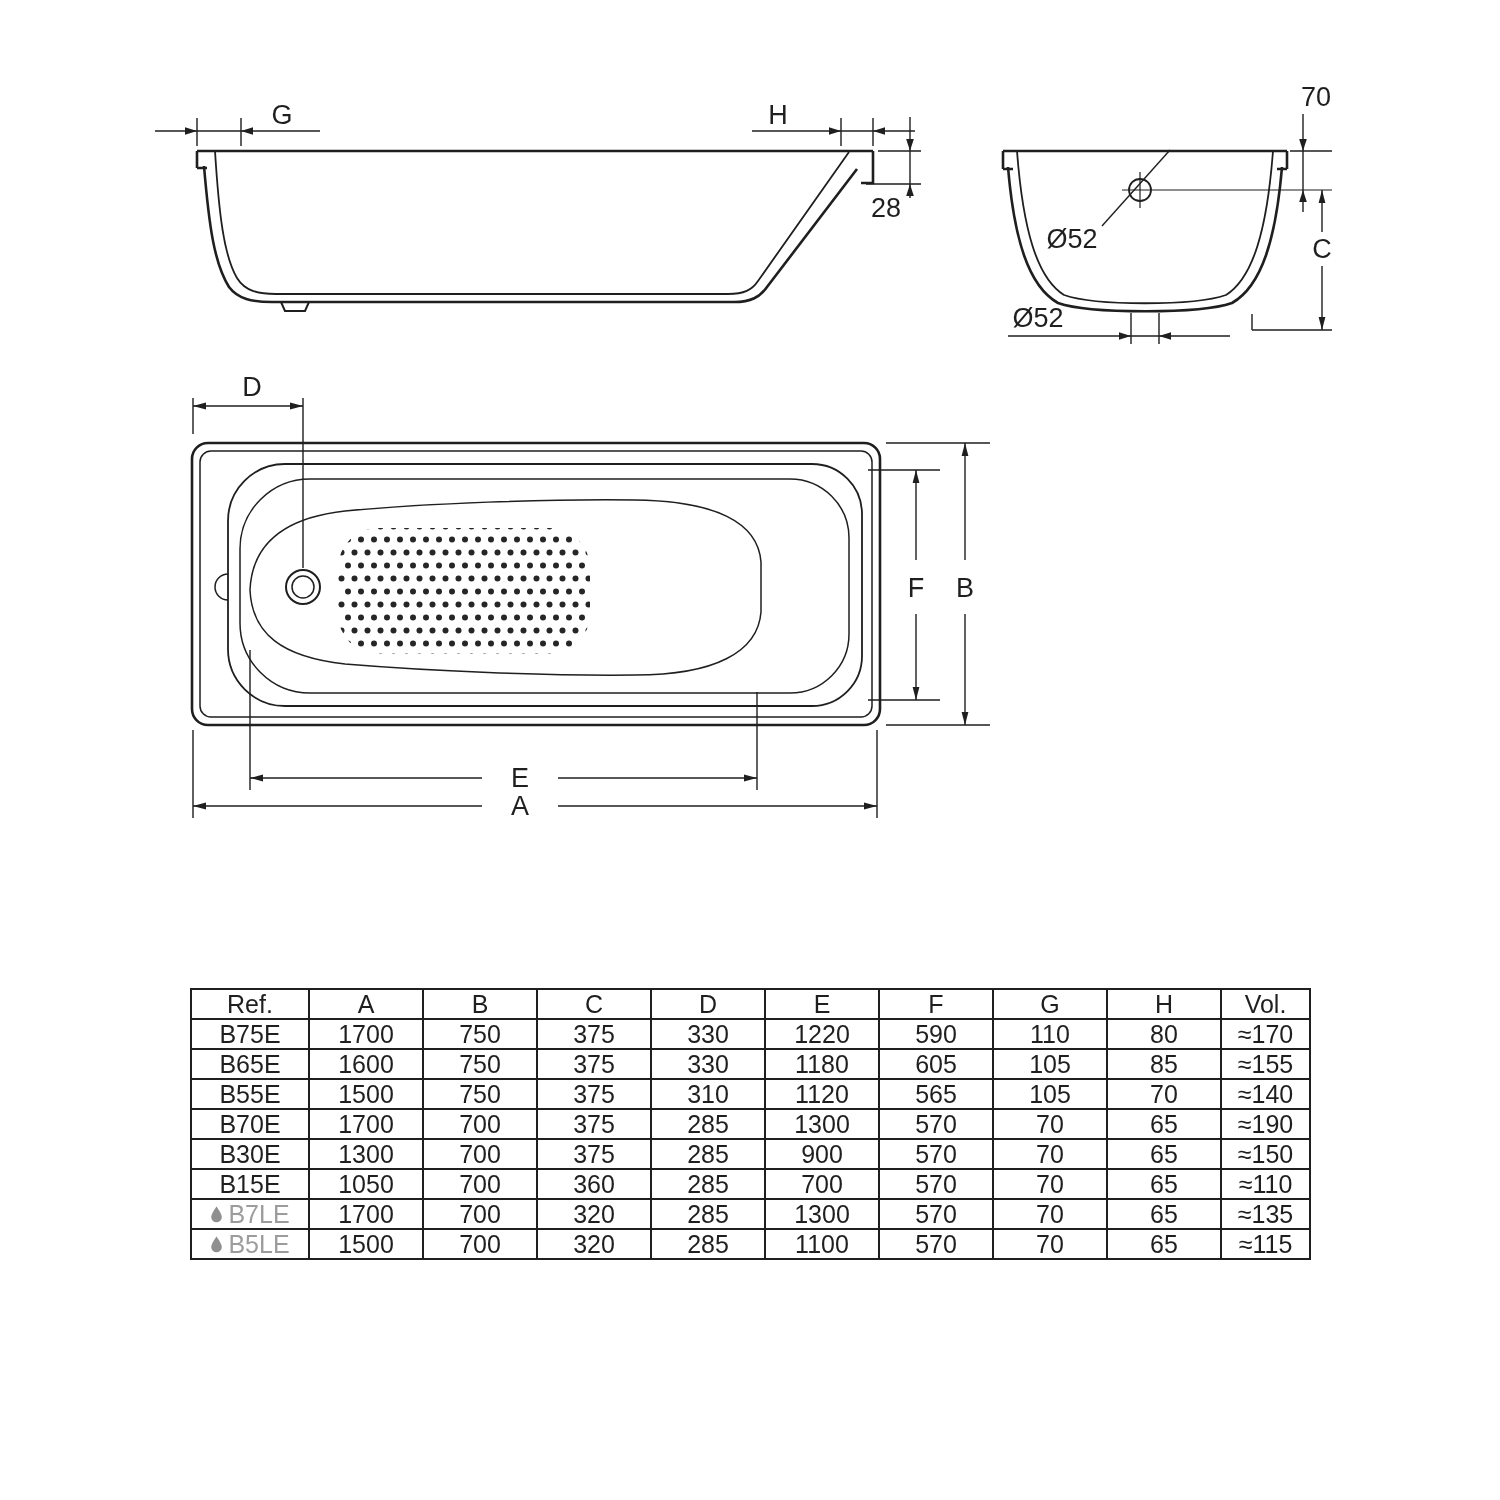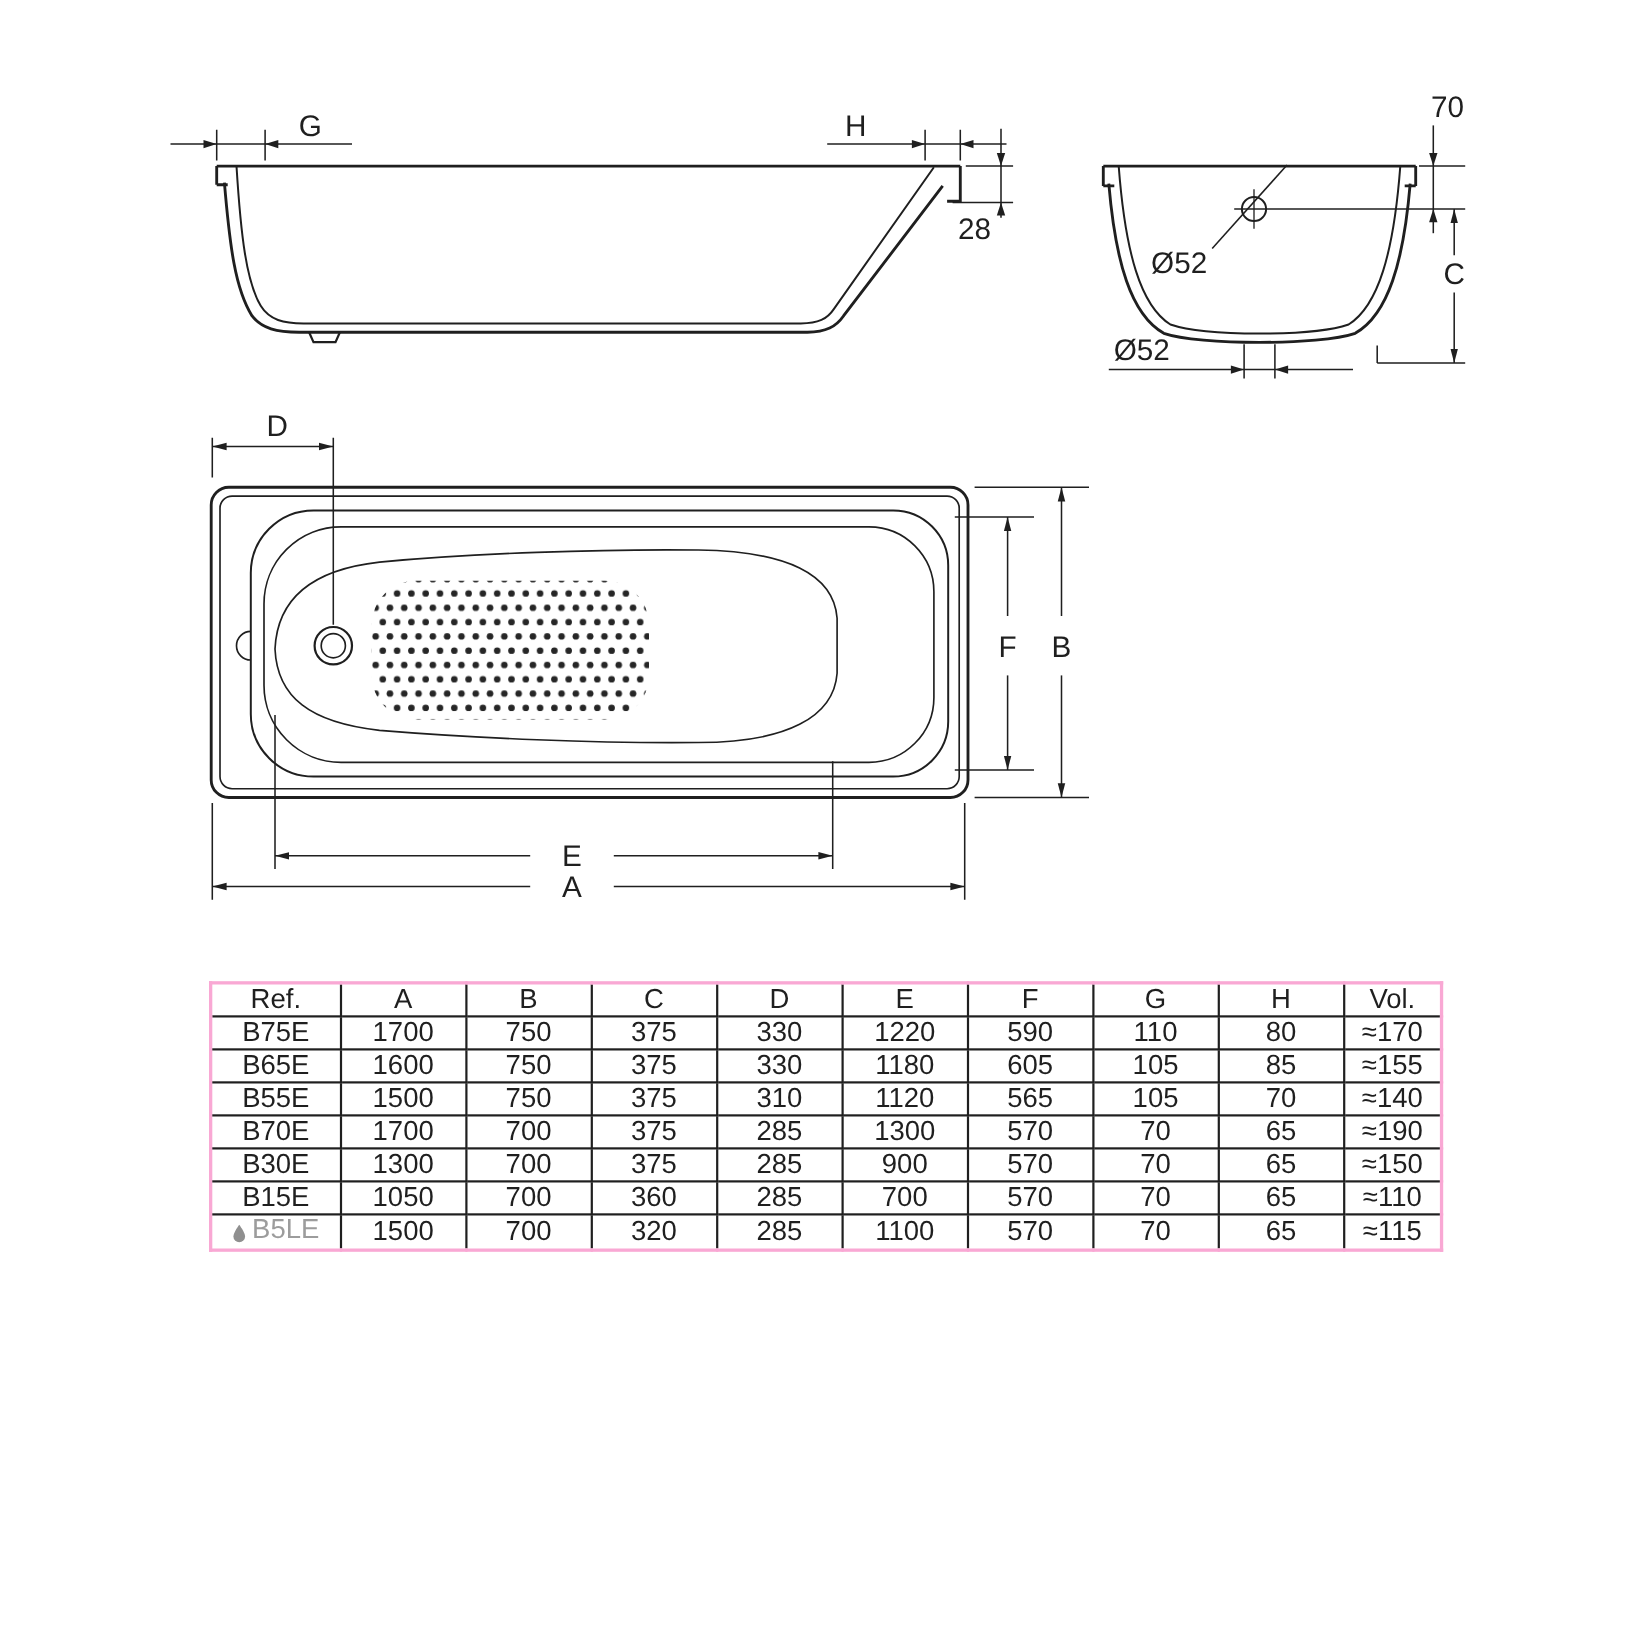--- a/index.html
+++ b/index.html
@@ -8,32 +8,32 @@
   .page { position: relative; width: 1500px; height: 1500px; background: #ffffff; overflow: hidden; }
   svg.drawing { position: absolute; left: 0; top: 0; }
   svg.drawing text {
     font-family: "Liberation Sans", sans-serif;
     font-size: 27px;
     fill: #1f1f1f;
     stroke: none;
     font-weight: 400;
   }
   .spec {
-    position: absolute; left: 190px; top: 892px; width: 1121px;
+    position: absolute; left: 190px; top: 988px; width: 1121px;
     border-collapse: collapse; table-layout: fixed;
-    border: 3px solid #f9a8d4;
+    border: 1px solid #f9a8d4;
   }
   .spec th, .spec td {
     border: 2px solid #1f1f1f;
     height: 30px; padding: 0 2px;
     text-align: center; vertical-align: middle;
     font-size: 25px; font-weight: 400; line-height: 1;
     color: #1f1f1f; white-space: nowrap;
   }
-  .ref-wrap { display: inline-flex; align-items: flex-end; justify-content: center; gap: 5px; }
+  .ref-wrap { display: inline-flex; align-items: center; justify-content: center; gap: 5px; }
   .eco-ref { color: #9c9c9c; }
   .eco-val { color: #9c9c9c; }
 </style>
 </head>
 <body>
 
 <div class="page">
 
   <svg class="drawing" viewBox="0 0 1500 880" width="1500" height="880">
     <defs>
@@ -252,20 +252,37 @@
           <td>570</td>
           <td>70</td>
           <td>65</td>
           <td>≈110</td>
         </tr>
         <tr>
           <td><span class="ref-wrap eco-ref">
               <svg width="13" height="17" viewBox="0 0 13 17">
                 <path d="M6.5 0.5 C6.5 0.5 1.2 7.6 1.2 11 a5.3 5.3 0 0 0 10.6 0 C11.8 7.6 6.5 0.5 6.5 0.5 Z" fill="#8f8f8f"></path>
               </svg>
+              <span>B7LE</span>
+            </span></td>
+          <td>1700</td>
+          <td>700</td>
+          <td>320</td>
+          <td>285</td>
+          <td>1300</td>
+          <td>570</td>
+          <td>70</td>
+          <td>65</td>
+          <td class="eco-val">≈135</td>
+        </tr>
+        <tr>
+          <td><span class="ref-wrap eco-ref">
+              <svg width="13" height="17" viewBox="0 0 13 17">
+                <path d="M6.5 0.5 C6.5 0.5 1.2 7.6 1.2 11 a5.3 5.3 0 0 0 10.6 0 C11.8 7.6 6.5 0.5 6.5 0.5 Z" fill="#8f8f8f"></path>
+              </svg>
               <span>B5LE</span>
             </span></td>
           <td>1500</td>
           <td>700</td>
           <td>320</td>
           <td>285</td>
           <td>1100</td>
           <td>570</td>
           <td>70</td>
           <td>65</td>

